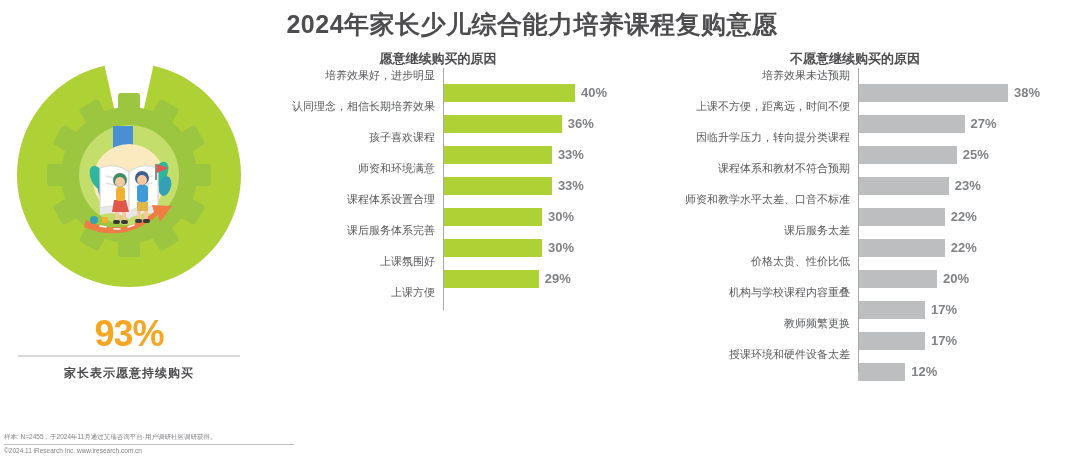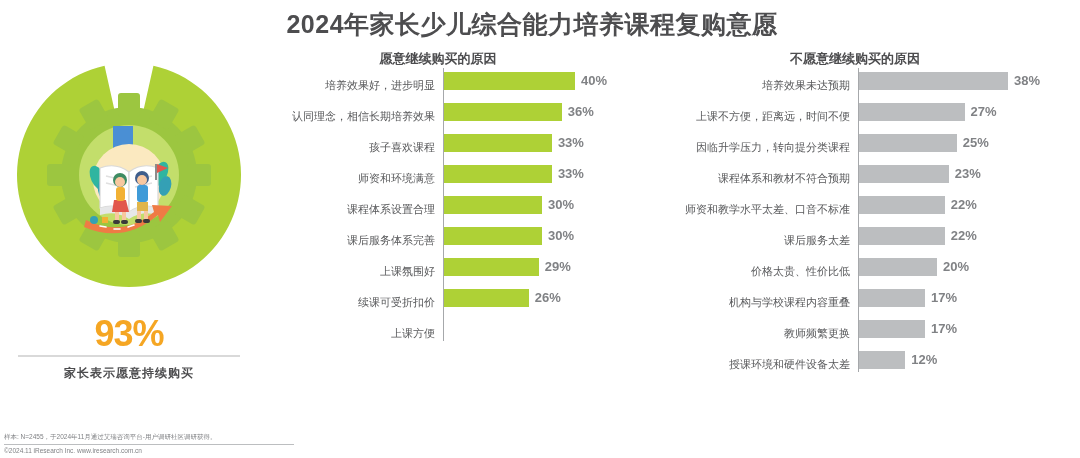--- a/index.html
+++ b/index.html
@@ -96,40 +96,41 @@
     top: 0;
     bottom: 0;
     width: 1px;
     background: #a6a8ab;
   }
   .left-chart  .axis-line { left: 185px; }
   .right-chart .axis-line { left: 228px; }
 
   .bar-row {
     display: flex;
-    align-items: flex-end;
+    align-items: flex-start;
     height: 25px;
     margin-bottom: 6px;
   }
   .bar-label {
     font-size: 11px;
     color: #58595b;
     text-align: right;
     white-space: nowrap;
     padding-right: 8px;
     flex: 0 0 auto;
   }
   .left-chart  .bar-label { width: 177px; }
   .right-chart .bar-label { width: 220px; }
 
   .bar-track {
     flex: 1 1 auto;
     display: flex;
     align-items: center;
     height: 100%;
+    margin-top: 12px;
   }
   .bar-fill {
     height: 18px;
     flex: 0 0 auto;
   }
   .left-chart  .bar-fill { background: #aed136; }
   .right-chart .bar-fill { background: #bcbec0; }
   .bar-value {
     font-size: 13px;
     font-weight: bold;
@@ -302,27 +303,20 @@
         </div>
       </div>
       <div class="bar-row">
         <div class="bar-label">上课氛围好</div>
         <div class="bar-track">
           <div class="bar-fill" style="width: 95.7px; background: rgb(174, 209, 54);"></div>
           <div class="bar-value">29%</div>
         </div>
       </div>
       <div class="bar-row">
-        <div class="bar-label">续课可受折扣价</div>
-        <div class="bar-track">
-          <div class="bar-fill" style="width: 85.8px; background: rgb(174, 209, 54);"></div>
-          <div class="bar-value">26%</div>
-        </div>
-      </div>
-      <div class="bar-row">
         <div class="bar-label">上课方便</div>
       </div>
     </div>
 </div>
 
 <div class="chart-panel right-chart">
   <div class="chart-heading">不愿意继续购买的原因</div>
   <div class="bars" id="barsRight">
     <div class="axis-line"></div>
   <div class="bar-row">

